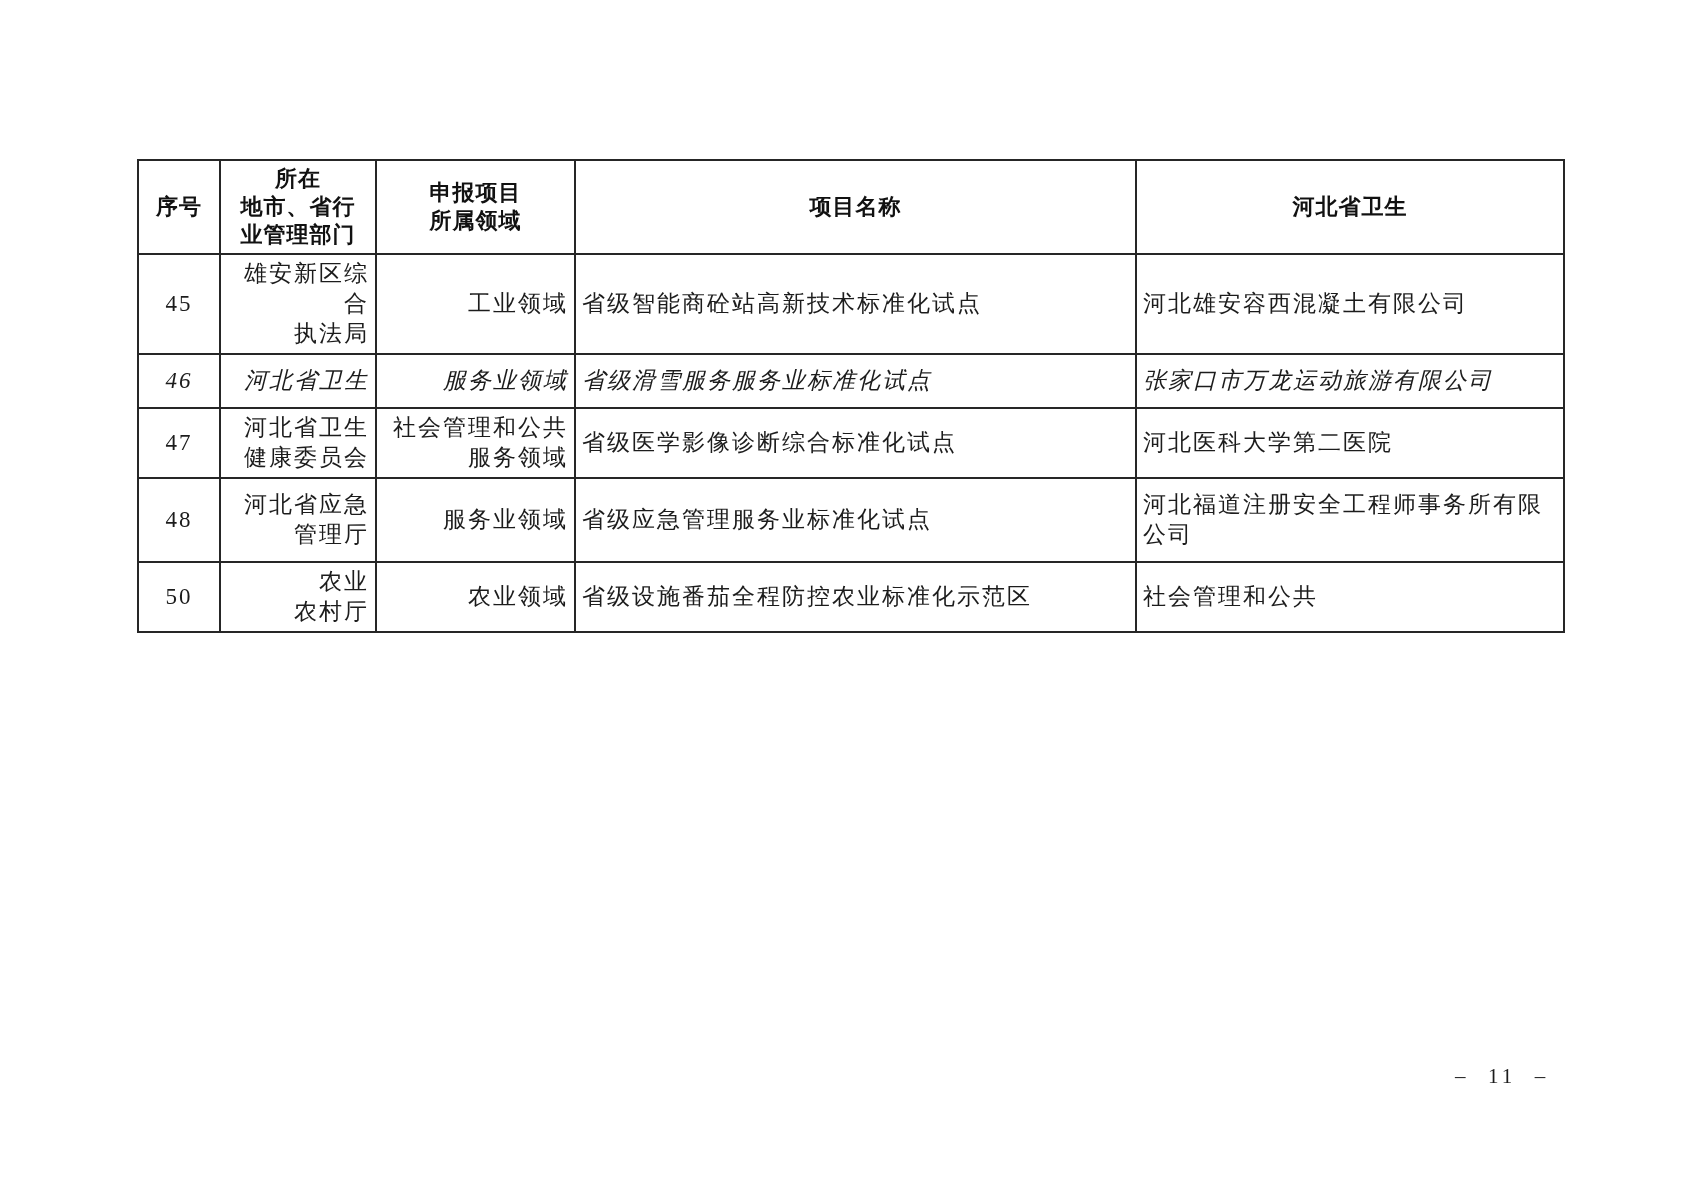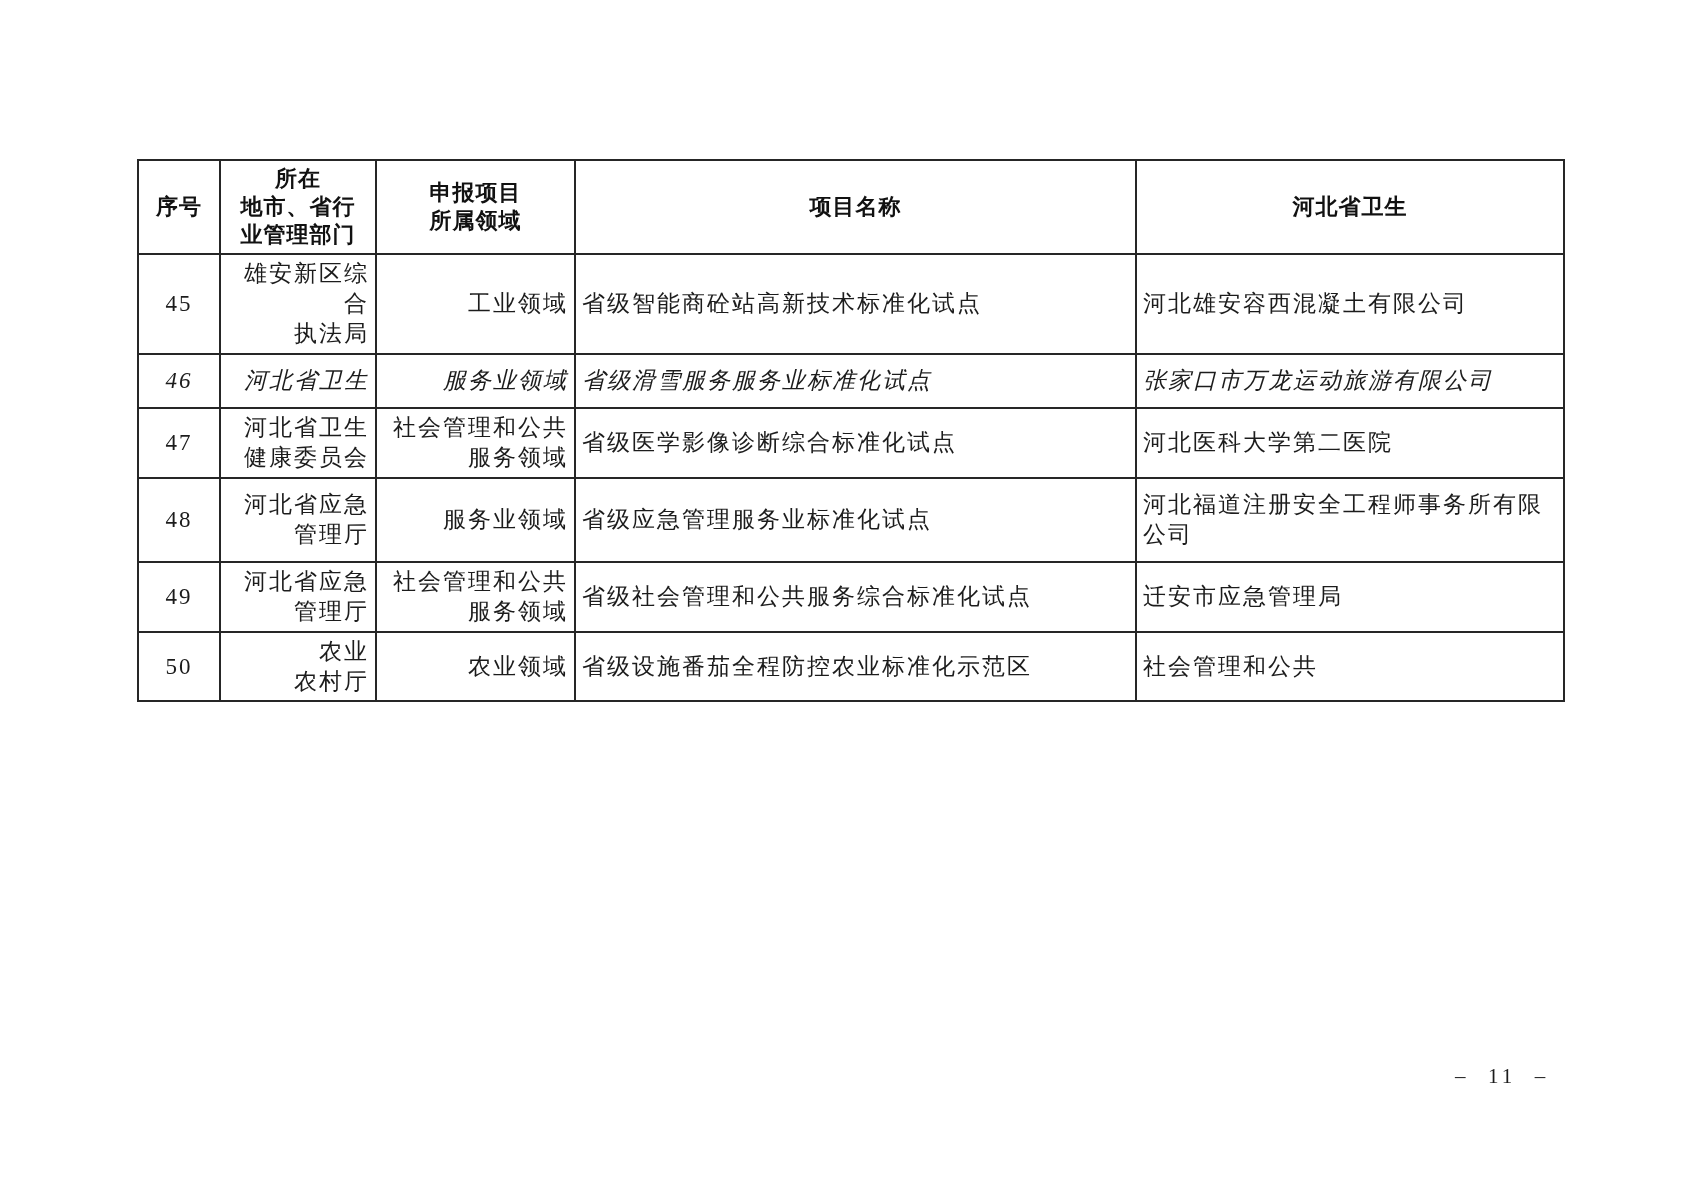--- a/index.html
+++ b/index.html
@@ -142,29 +142,20 @@
           <td class="cell-org">河北医科大学第二医院</td>
         </tr>
         <tr class="row-48">
           <td class="cell-no">48</td>
           <td class="cell-dept">河北省应急
 管理厅</td>
           <td class="cell-field">服务业领域</td>
           <td class="cell-project">省级应急管理服务业标准化试点</td>
           <td class="cell-org">河北福道注册安全工程师事务所有限公司</td>
         </tr>
-        <tr class="row-49">
-          <td class="cell-no">49</td>
-          <td class="cell-dept">河北省应急
-管理厅</td>
-          <td class="cell-field">社会管理和公共
-服务领域</td>
-          <td class="cell-project">省级社会管理和公共服务综合标准化试点</td>
-          <td class="cell-org">迁安市应急管理局</td>
-        </tr>
         <tr class="row-50">
           <td class="cell-no">50</td>
           <td class="cell-dept">农业
 农村厅</td>
           <td class="cell-field">农业领域</td>
           <td class="cell-project">省级设施番茄全程防控农业标准化示范区</td>
           <td class="cell-org">社会管理和公共</td>
         </tr>
       </tbody>
     </table>

